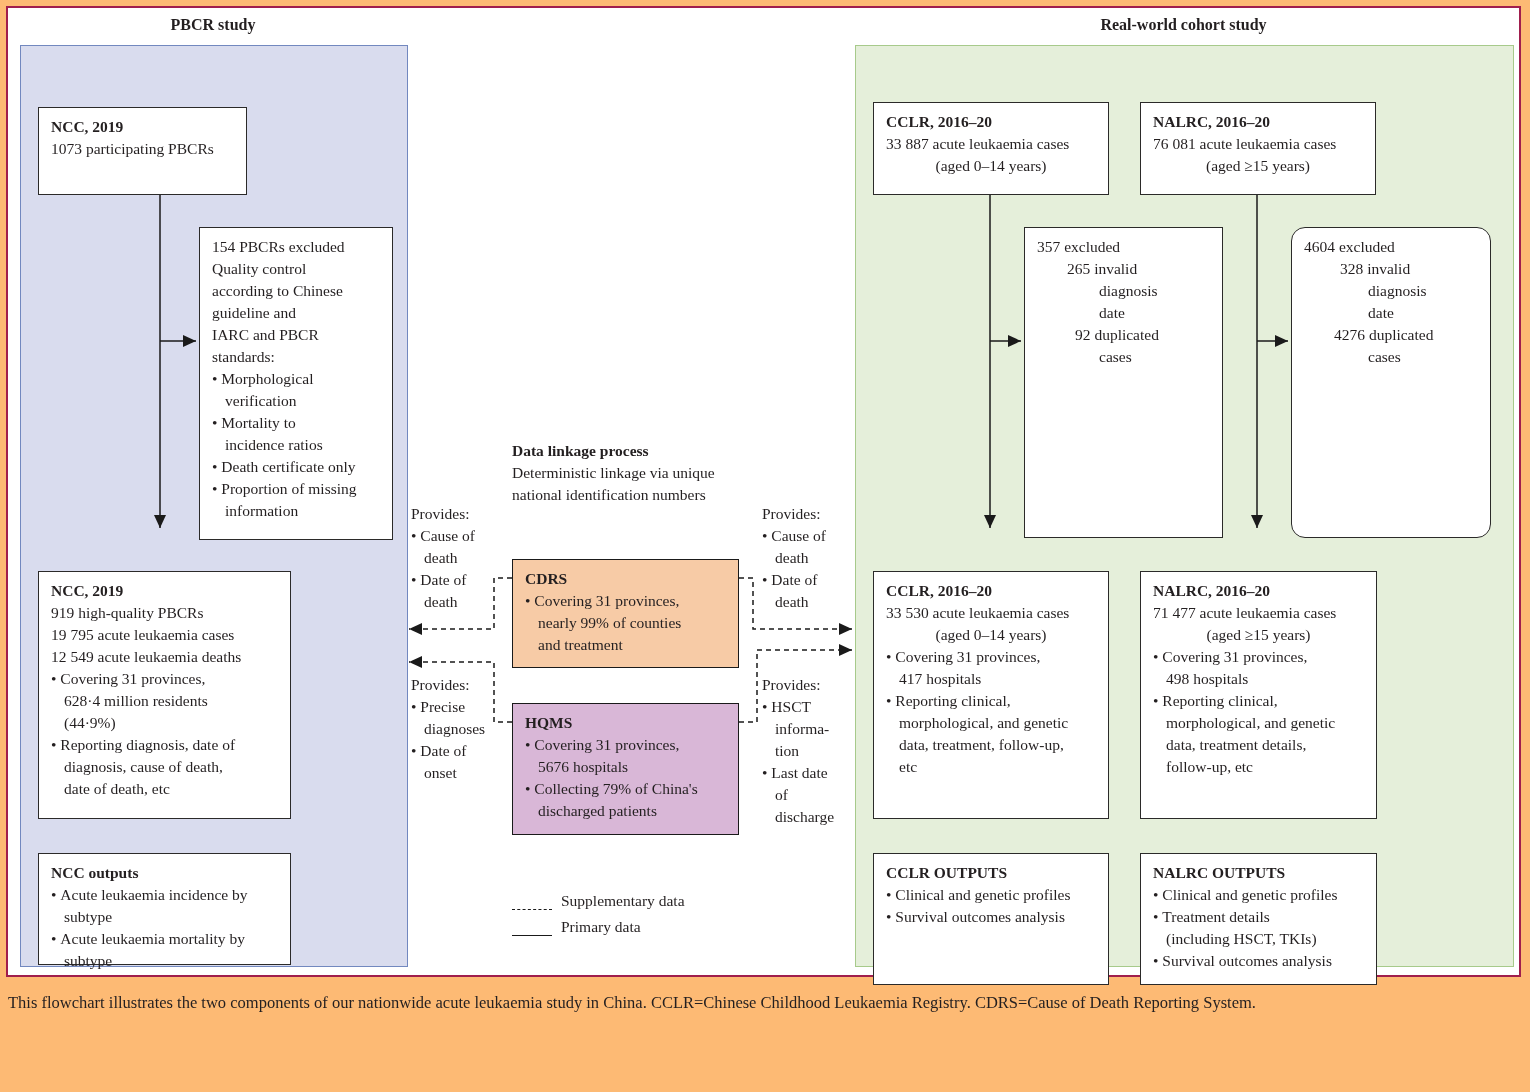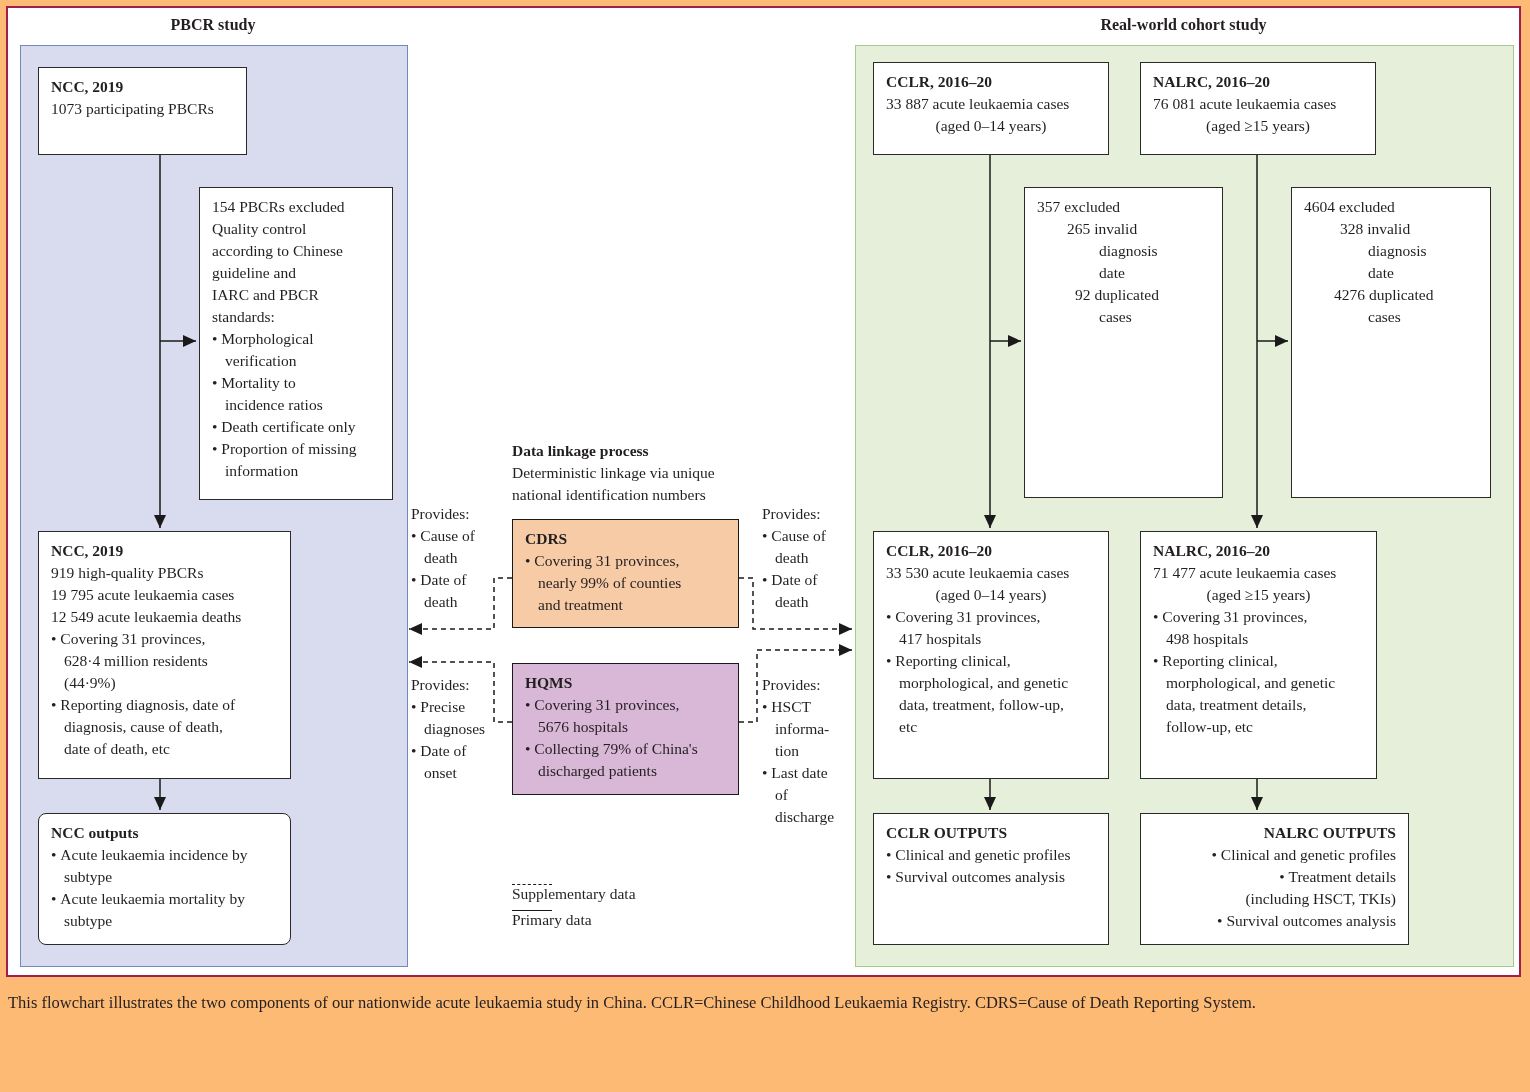--- a/index.html
+++ b/index.html
@@ -15,33 +15,33 @@
     position:absolute;top:16px;font-size:16px;font-weight:bold;text-align:center;z-index:2;
   }
   .panel{position:absolute;z-index:1;}
   #left-panel{left:20px;top:45px;width:386px;height:920px;
     background:var(--left-panel-fill,#D9DCEE);border:1.5px solid var(--left-panel-border,#7288BF);}
   #right-panel{left:855px;top:45px;width:657px;height:920px;
     background:var(--right-panel-fill,#E5EFDA);border:1.5px solid var(--right-panel-border,#A7CA8B);}
   #arrow-layer{position:absolute;left:0;top:0;z-index:1;pointer-events:none;}
   .box{
     position:absolute;background:#fff;border:1.5px solid var(--box-border,#2B2A29);
-    padding:8px 12px;font-size:15.5px;line-height:22px;z-index:2;box-sizing:border-box;
+    padding:8px 12px;font-size:15.5px;line-height:22px;z-index:2;box-sizing:border-box;margin-top:40px;
   }
   .tintbox{border-color:#1A1A1A;}
   .floating{position:absolute;font-size:15.5px;line-height:22px;z-index:2;}
   .line{white-space:nowrap;}
   .line.title{font-weight:bold;}
   .line.center{text-align:center;}
   .line.bullet{padding-left:13px;text-indent:-13px;}
   .line.bullet::before{content:"\2022\00a0";}
   .line.ind{padding-left:13px;}
   #linkage-head{position:absolute;left:512px;top:440px;width:260px;font-size:15.5px;line-height:22px;z-index:2;}
   #legend{position:absolute;left:512px;top:884px;z-index:2;font-size:15.5px;}
-  .legend-row{display:flex;align-items:flex-start;height:26px;flex-direction:column;}
+  .legend-row{display:flex;align-items:flex-end;height:26px;}
   .legend-sample{width:40px;margin-right:9px;}
   .legend-sample.dashed{border-top:1.6px dashed var(--arrow,#1A1A1A);}
   .legend-sample.solid{border-top:1.6px solid var(--arrow,#1A1A1A);}
   #caption{position:absolute;left:8px;top:990px;width:1516px;font-size:16.5px;line-height:25.5px;z-index:2;}
   .cap-bold{font-weight:bold;}
   .cap-label{font-weight:bold;font-style:italic;}
 </style>
 </head>
 <body>
 
@@ -104,21 +104,21 @@
       <div class="line plain">919 high-quality PBCRs</div>
       <div class="line plain">19 795 acute leukaemia cases</div>
       <div class="line plain">12 549 acute leukaemia deaths</div>
       <div class="line bullet">Covering 31 provinces,</div>
       <div class="line ind">628·4 million residents</div>
       <div class="line ind">(44·9%)</div>
       <div class="line bullet">Reporting diagnosis, date of</div>
       <div class="line ind">diagnosis, cause of death,</div>
       <div class="line ind">date of death, etc</div>
     </div>
-  <div class="box" style="left:38px;top:813px;width:253px;height:132px;border-radius:8px;">
+  <div class="box" style="left:38px;top:813px;width:253px;height:112px;">
       <div class="line title">NCC outputs</div>
       <div class="line bullet">Acute leukaemia incidence by</div>
       <div class="line ind">subtype</div>
       <div class="line bullet">Acute leukaemia mortality by</div>
       <div class="line ind">subtype</div>
     </div>
 
   <div id="linkage-head">
       <div class="line title">Data linkage process</div>
       <div class="line plain">Deterministic linkage via unique</div>
@@ -191,21 +191,21 @@
       <div class="line center">(aged ≥15 years)</div>
     </div>
   <div class="box" style="left:1024px;top:187px;width:199px;height:311px;">
       <div class="line plain">357 excluded</div>
       <div class="line plain" style="padding-left: 30px;">265 invalid</div>
       <div class="line plain" style="padding-left: 62px;">diagnosis</div>
       <div class="line plain" style="padding-left: 62px;">date</div>
       <div class="line plain" style="padding-left: 38px;">92 duplicated</div>
       <div class="line plain" style="padding-left: 62px;">cases</div>
     </div>
-  <div class="box" style="left:1291px;top:187px;width:200px;height:311px;">
+  <div class="box" style="left:1291px;top:187px;width:200px;height:311px;border-radius:14px;">
       <div class="line plain">4604 excluded</div>
       <div class="line plain" style="padding-left: 36px;">328 invalid</div>
       <div class="line plain" style="padding-left: 64px;">diagnosis</div>
       <div class="line plain" style="padding-left: 64px;">date</div>
       <div class="line plain" style="padding-left: 30px;">4276 duplicated</div>
       <div class="line plain" style="padding-left: 64px;">cases</div>
     </div>
   <div class="box" style="left:873px;top:531px;width:236px;height:248px;">
       <div class="line title">CCLR, 2016–20</div>
       <div class="line plain">33 530 acute leukaemia cases</div>
@@ -226,21 +226,21 @@
       <div class="line bullet">Reporting clinical,</div>
       <div class="line ind">morphological, and genetic</div>
       <div class="line ind">data, treatment details,</div>
       <div class="line ind">follow-up, etc</div>
     </div>
   <div class="box" style="left:873px;top:813px;width:236px;height:132px;">
       <div class="line title">CCLR OUTPUTS</div>
       <div class="line bullet">Clinical and genetic profiles</div>
       <div class="line bullet">Survival outcomes analysis</div>
     </div>
-  <div class="box" style="left:1140px;top:813px;width:269px;height:132px;text-align:right;">
+  <div class="box" style="left:1140px;top:813px;width:237px;height:132px;">
       <div class="line title">NALRC OUTPUTS</div>
       <div class="line bullet">Clinical and genetic profiles</div>
       <div class="line bullet">Treatment details</div>
       <div class="line ind">(including HSCT, TKIs)</div>
       <div class="line bullet">Survival outcomes analysis</div>
     </div>
 
   <div id="caption">
     <div>This flowchart illustrates the two components of our nationwide acute leukaemia study in China. CCLR=Chinese Childhood Leukaemia Registry. CDRS=Cause of Death Reporting System.</div>
   </div>

